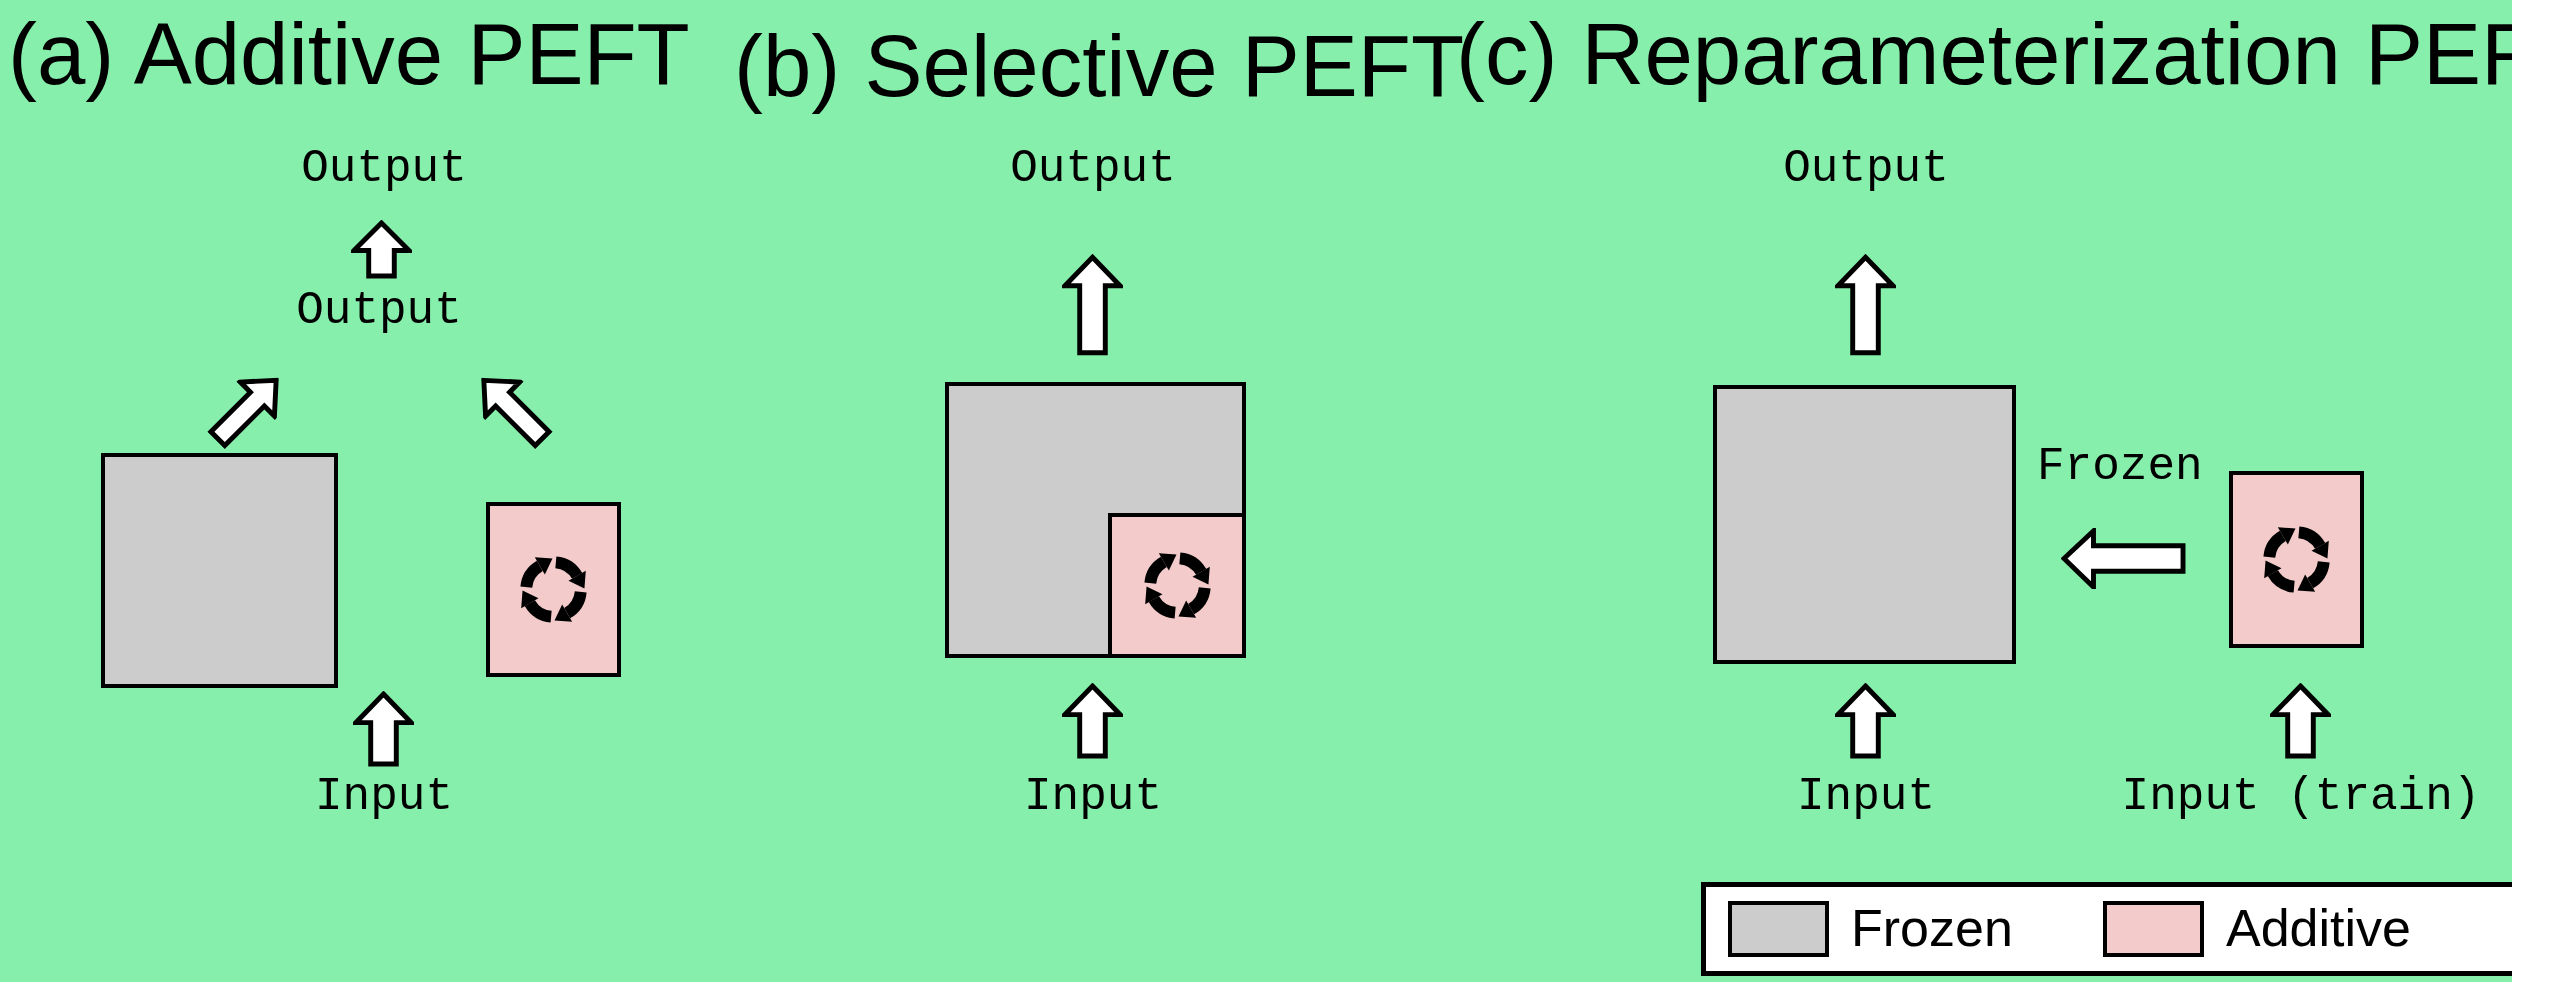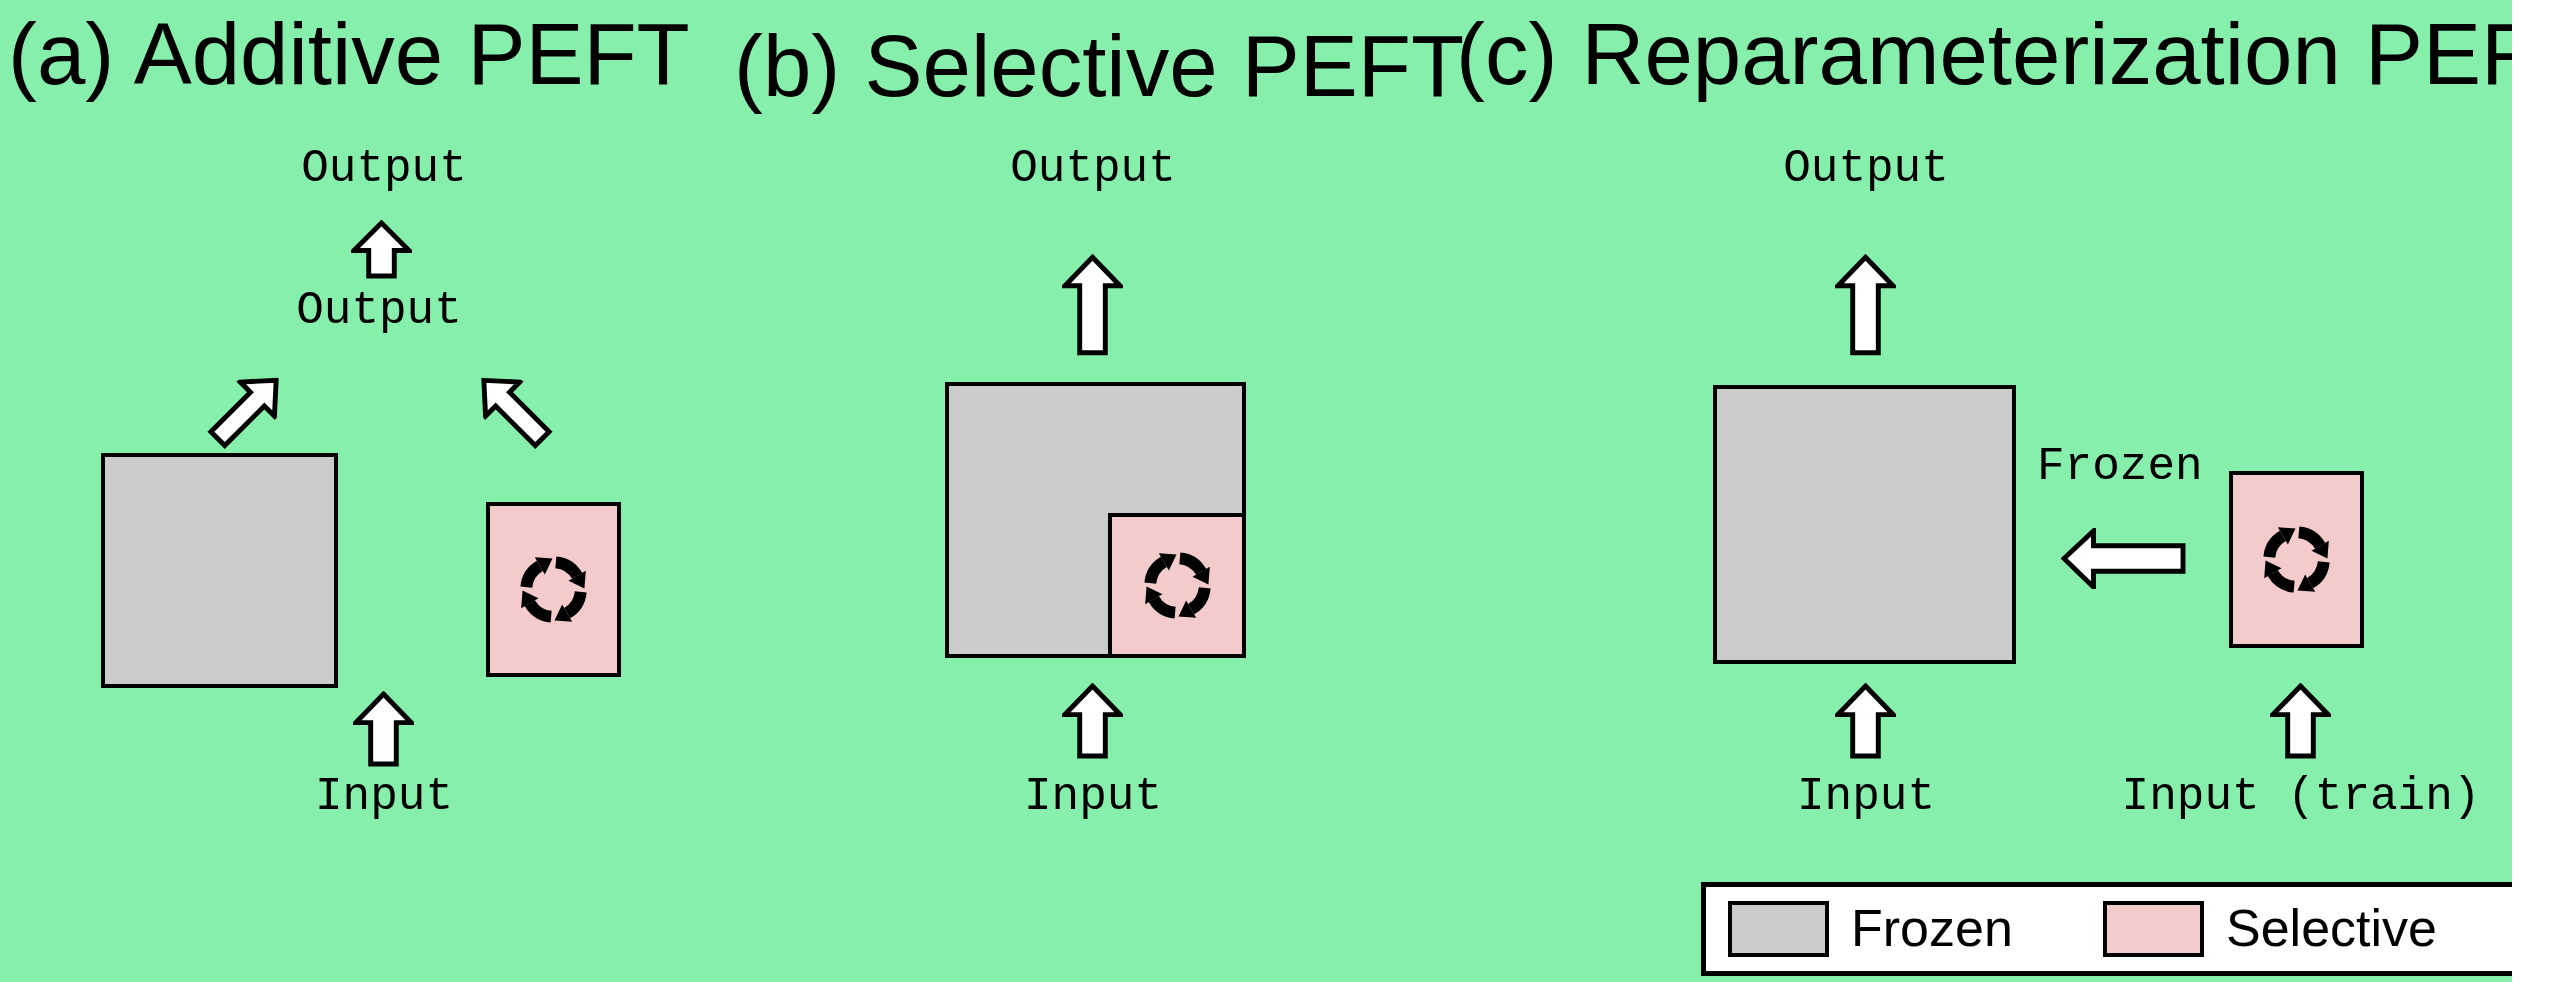--- a/index.html
+++ b/index.html
@@ -183,16 +183,16 @@
   <div class="abs lbl body cx" style="left:2301px;top:774px;">Input (train)</div>
 
   <div class="abs legendbox" style="left:1701px;top:882px;width:869px;height:94px;"></div>
 
   <div class="abs swatch" style="left: 1728px; top: 901px; width: 101px; height: 56px; background-color: rgb(204, 204, 204);"></div>
 
   <div class="abs lbl legendtext" style="left:1851px;top:902px;">Frozen</div>
 
   <div class="abs swatch" style="left: 2103px; top: 901px; width: 101px; height: 56px; background-color: rgb(244, 203, 203);"></div>
 
-  <div class="abs lbl legendtext" style="left:2226px;top:902px;">Selective</div>
+  <div class="abs lbl legendtext" style="left:2226px;top:902px;">Additive</div>
 
 </div>
 
 
 </body></html>

